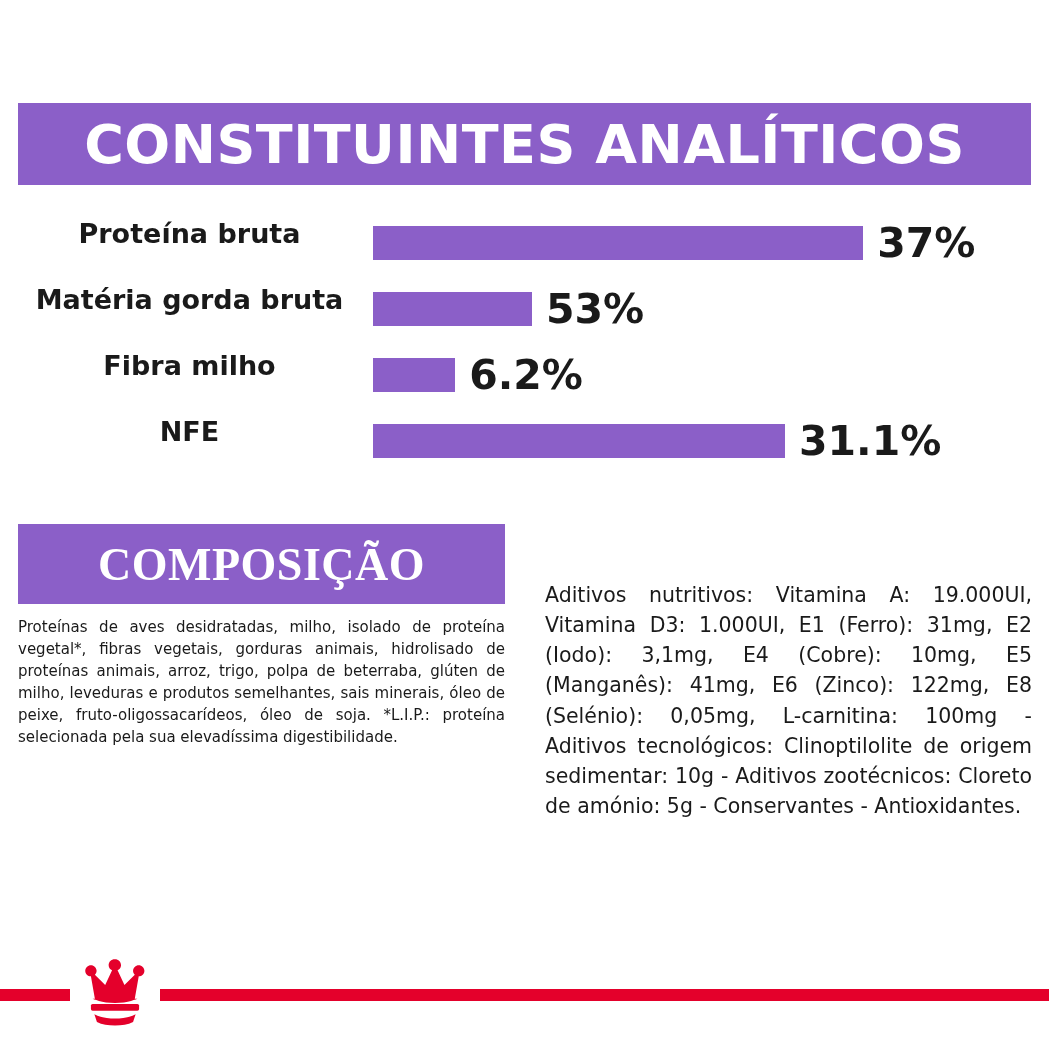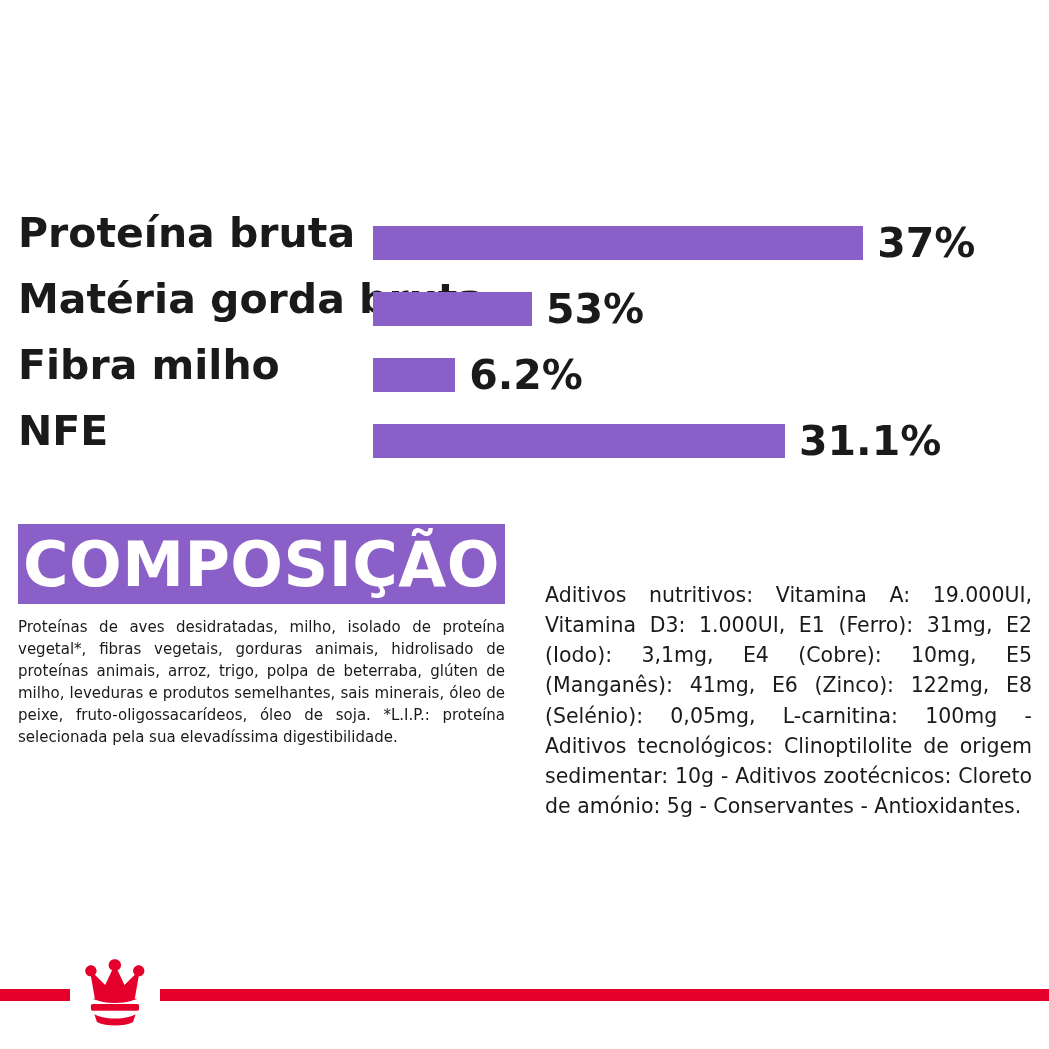--- a/index.html
+++ b/index.html
@@ -48,23 +48,23 @@
     width: 1013px;
     height: 280px;
   }
   .chart-row {
     display: flex;
     align-items: center;
     height: 66px;
   }
   .chart-label {
     width: 355px;
-    text-align: left;
-    font-weight: bold;
-    font-size: 41px;
+    text-align: center;
+    font-weight: bold;
+    font-size: 27px;
     color: #1a1a1a;
     white-space: nowrap;
     padding-right: 12px;
     box-sizing: border-box;
     line-height: 1;
   }
   .chart-bar-wrap {
     flex: 1;
     display: flex;
     align-items: center;
@@ -83,21 +83,22 @@
     line-height: 1;
   }
 
   
   #composition-banner {
     position: absolute;
     left: 18px;
     top: 524px;
     width: 487px;
     height: 80px;
-    font-size: 62px;
+    font-size: 46px;
+    font-family: Liberation Serif, serif;
   }
   #additives-banner {
     position: absolute;
     left: 545px;
     top: 524px;
     width: 487px;
     height: 80px;
     font-size: 46px;
     gap: 8px;
   }
@@ -153,20 +154,21 @@
     display: flex;
     align-items: center;
     justify-content: center;
   }
 </style>
 </head>
 <body>
 
 <div class="page">
 
+  <div class="section-banner" id="analytical-banner">CONSTITUINTES ANALÍTICOS</div>
 
   <div id="analytical-chart">
       <div class="chart-row">
         <div class="chart-label">Proteína bruta</div>
         <div class="chart-bar-wrap">
           <div class="chart-bar" style="width: 490.25px; background: rgb(139, 95, 200);"></div>
           <div class="chart-value">37%</div>
         </div>
       </div>
       <div class="chart-row">

